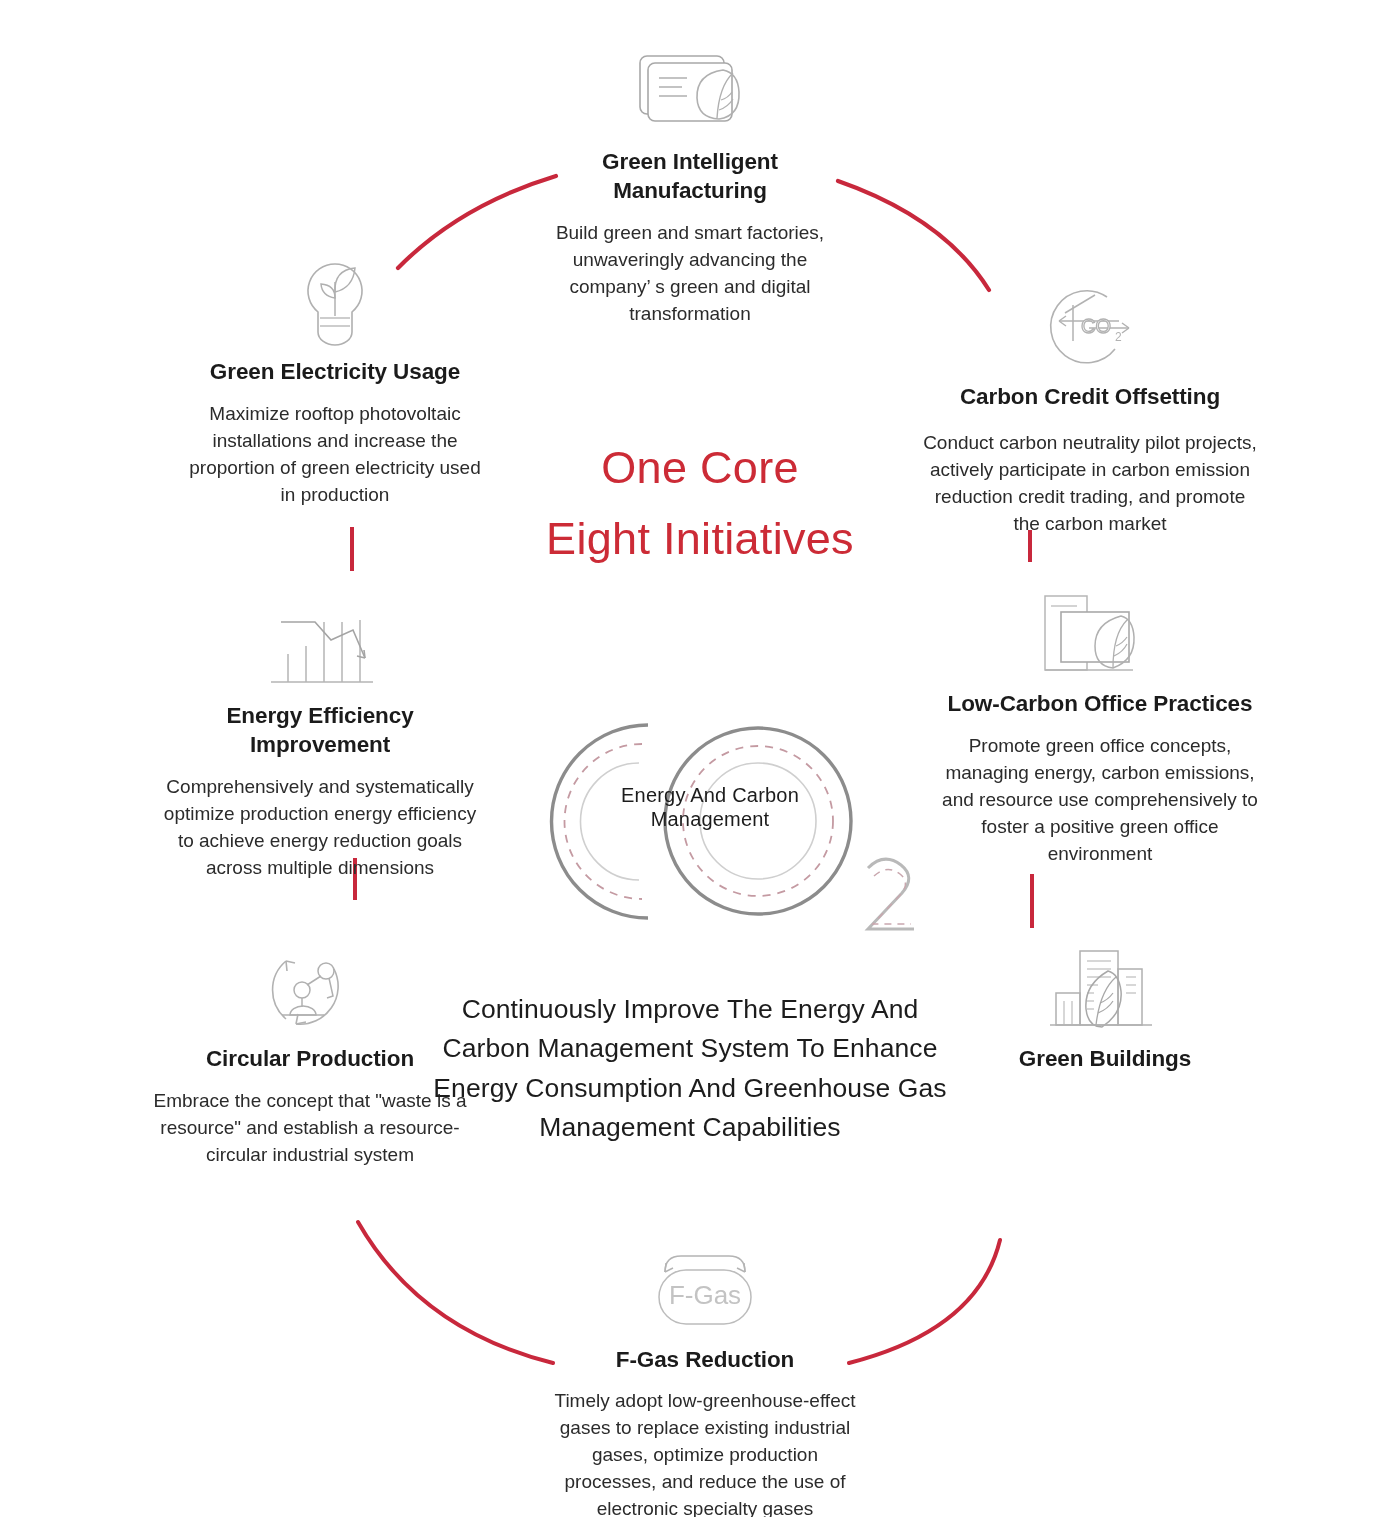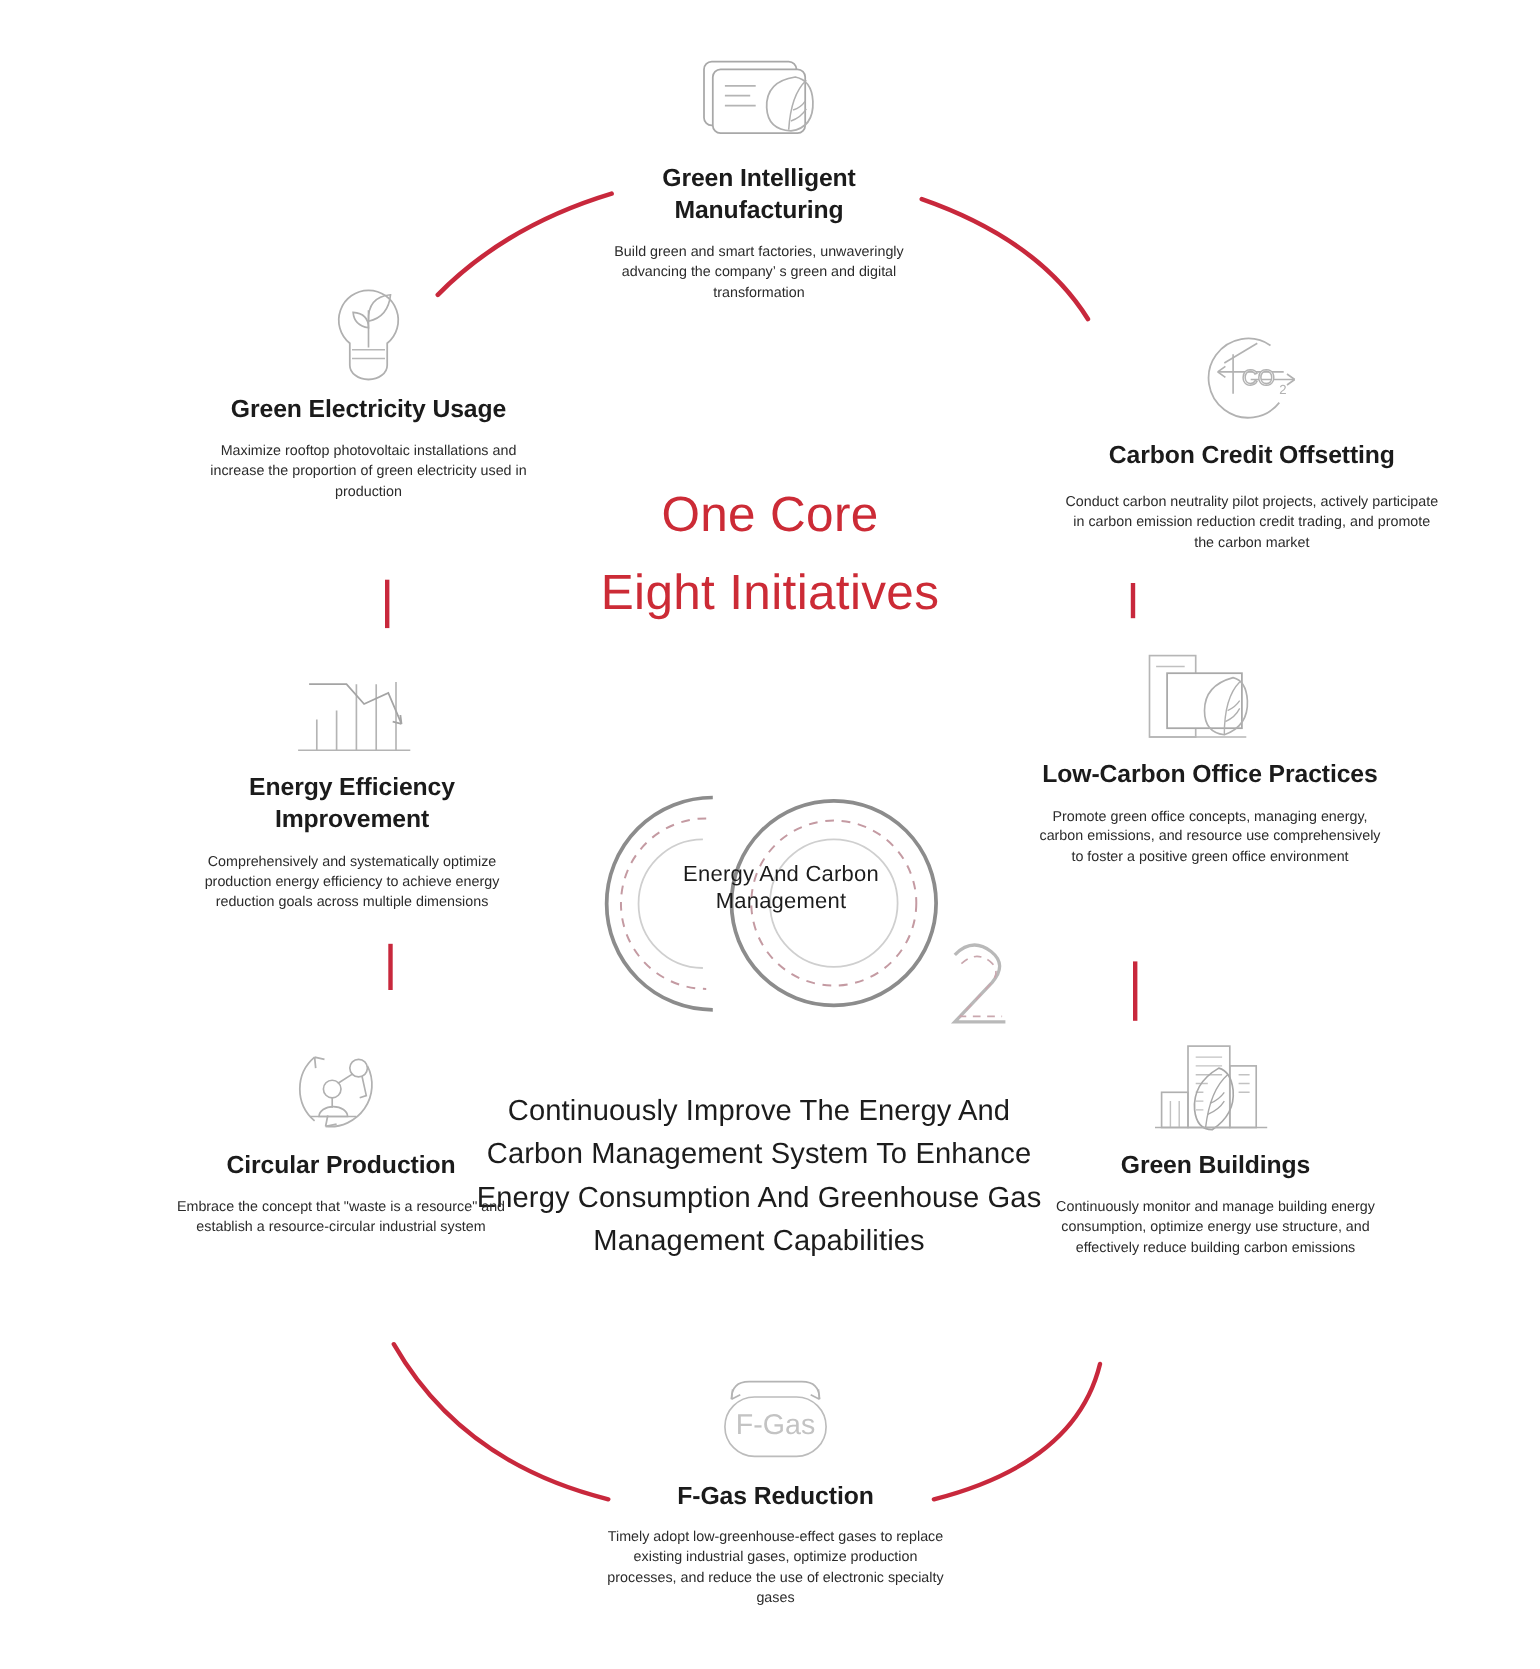--- a/index.html
+++ b/index.html
@@ -42,31 +42,31 @@
     margin-bottom: 8px;
   }
   .node-title {
     font-size: 22.5px;
     font-weight: bold;
     color: #1b1b1b;
     line-height: 1.28;
     letter-spacing: -0.1px;
   }
   .node-desc {
-    font-size: 13px;
+    font-size: 19px;
     color: #2b2b2b;
     line-height: 1.42;
     margin-top: 13px;
   }
 
   
   #node-gim   { left: 540px; top: 48px;   width: 300px; }
   #node-gim .node-desc { margin-top: 14px; }
 
-  #node-cco   { left: 920px; top: 300px;  width: 340px; margin-left: 48px; }
+  #node-cco   { left: 920px; top: 283px;  width: 340px; }
   #node-cco .node-desc { margin-top: 18px; }
 
   #node-geu   { left: 185px; top: 258px;  width: 300px; }
   #node-geu .node-desc { margin-top: 14px; text-align: center; }
 
   #node-eei   { left: 160px; top: 602px;  width: 320px; }
   #node-eei .node-desc { margin-top: 14px; text-align: center; }
 
   #node-lco   { left: 940px; top: 590px;  width: 320px; text-align: center; }
   #node-lco .node-desc { margin-top: 14px; }
@@ -299,21 +299,20 @@
         <line x1="22" y1="56" x2="22" y2="80" stroke="#c2c2c2" stroke-width="1.3"></line>
         <line x1="30" y1="56" x2="30" y2="80" stroke="#c2c2c2" stroke-width="1.3"></line>
         <path d="M 66 26 q -24 14 -22 38 q 2 18 16 18 q 21 -14 19 -36 q -2 -17 -13 -20 z" fill="none" stroke="#a8a8a8" stroke-width="1.5"></path>
         <path d="M 54 80 q 4 -34 20 -48" fill="none" stroke="#a8a8a8" stroke-width="1.3"></path>
         <path d="M 58 58 q 8 -3 13 -10" fill="none" stroke="#a8a8a8" stroke-width="1.2"></path>
         <path d="M 56 68 q 10 -4 15 -12" fill="none" stroke="#a8a8a8" stroke-width="1.2"></path>
         <line x1="8" y1="80" x2="110" y2="80" stroke="#b0b0b0" stroke-width="1.5"></line>
       </svg>
     </div>
     <div class="node-title">Green Buildings</div>
-    <div class="node-desc">Continuously monitor and manage building energy consumption, optimize energy use structure, and effectively reduce building carbon emissions</div>
   </div>
 
   <div class="node" id="node-fgr">
     <div class="node-icon">
       <svg class="ico" width="140" height="92" viewBox="0 0 140 92" xmlns="http://www.w3.org/2000/svg">
         <rect x="24" y="24" width="92" height="54" rx="27" fill="none" stroke="#bcbcbc" stroke-width="1.5"></rect>
         <path d="M 30 26 q 0 -16 16 -16 l 48 0 q 16 0 16 16" fill="none" stroke="#b4b4b4" stroke-width="1.5"></path>
         <path d="M 30 26 l 1 -9 M 30 26 l 8 -4" fill="none" stroke="#b4b4b4" stroke-width="1.5"></path>
         <path d="M 110 26 l -1 -9 M 110 26 l -8 -4" fill="none" stroke="#b4b4b4" stroke-width="1.5"></path>
         <text x="70" y="58" text-anchor="middle" font-family="'Liberation Sans',sans-serif" font-size="26" fill="#c3c3c3">F-Gas</text>

